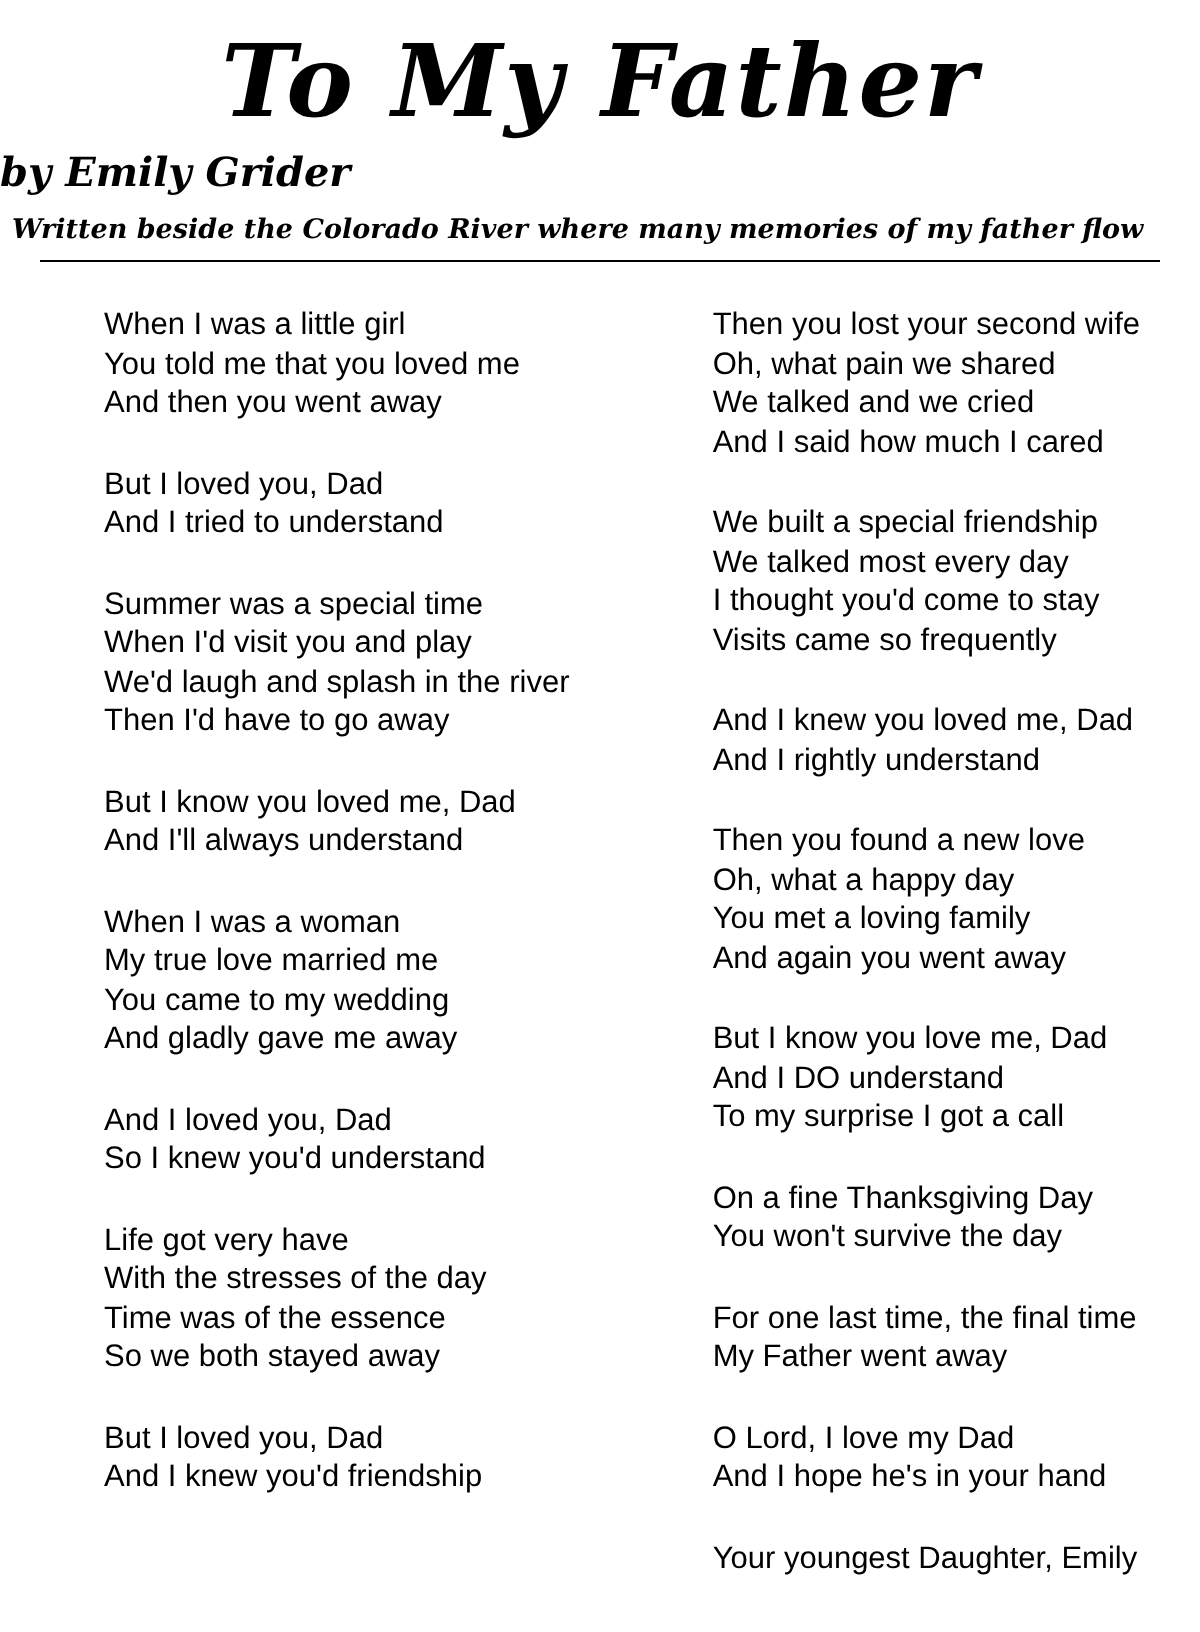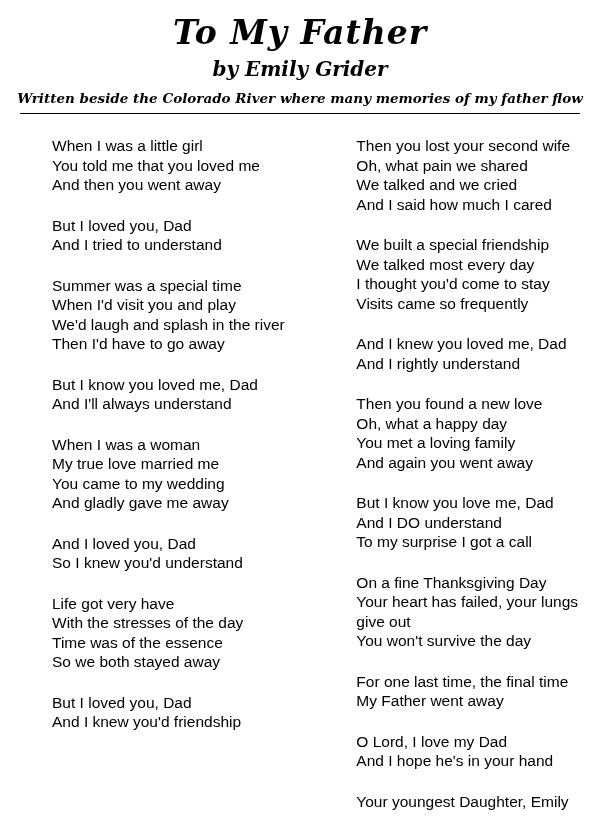--- a/index.html
+++ b/index.html
@@ -19,37 +19,37 @@
     width: 600px;
     height: 816px;
     box-sizing: border-box;
     padding: 0;
   }
   .title {
     text-align: center;
     font-family: "DejaVu Serif", serif;
     font-style: italic;
     font-weight: bold;
-    font-size: 33px;
+    font-size: 50px;
     line-height: 1.0;
     letter-spacing: 1px;
     margin: 16px 0 0 0;
     padding: 0 20px;
     white-space: nowrap;
   }
   .byline {
-    text-align: center;
+    text-align: left;
     font-family: "DejaVu Serif", serif;
     font-style: italic;
     font-weight: bold;
     font-size: 20px;
     margin: 8px 0 0 0;
   }
   .dedication {
-    text-align: center;
+    text-align: left;
     font-family: "DejaVu Serif", serif;
     font-style: italic;
     font-weight: bold;
     font-size: 13.5px;
     margin: 9px 0 0 0;
     padding: 0 6px;
     white-space: nowrap;
   }
   .rule-top {
     width: 560px;
@@ -159,21 +159,20 @@
         <div class="line">You met a loving family</div>
         <div class="line">And again you went away</div>
       </div>
       <div class="stanza">
         <div class="line">But I know you love me, Dad</div>
         <div class="line">And I DO understand</div>
         <div class="line">To my surprise I got a call</div>
       </div>
       <div class="stanza">
         <div class="line">On a fine Thanksgiving Day</div>
-        <div class="line">Your heart has failed, your lungs give out</div>
         <div class="line">You won't survive the day</div>
       </div>
       <div class="stanza">
         <div class="line">For one last time, the final time</div>
         <div class="line">My Father went away</div>
       </div>
       <div class="stanza">
         <div class="line">O Lord, I love my Dad</div>
         <div class="line">And I hope he's in your hand</div>
       </div>

